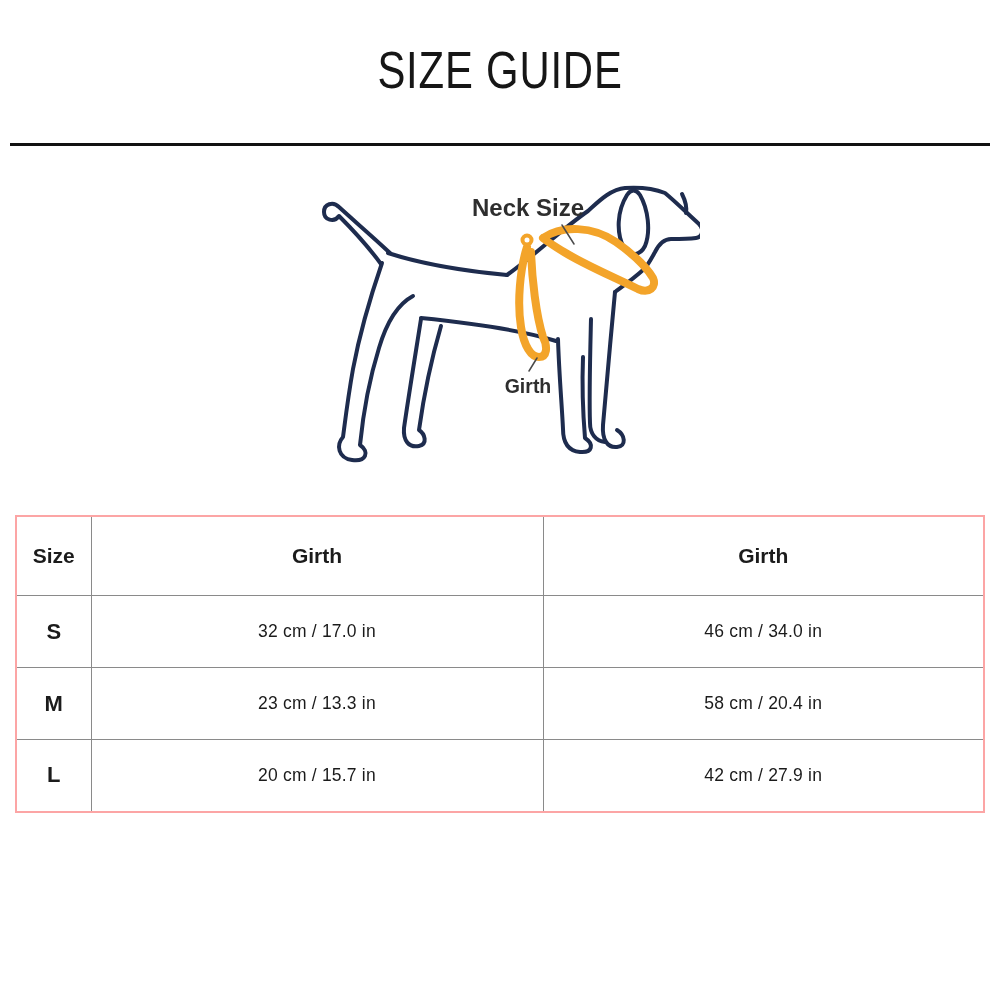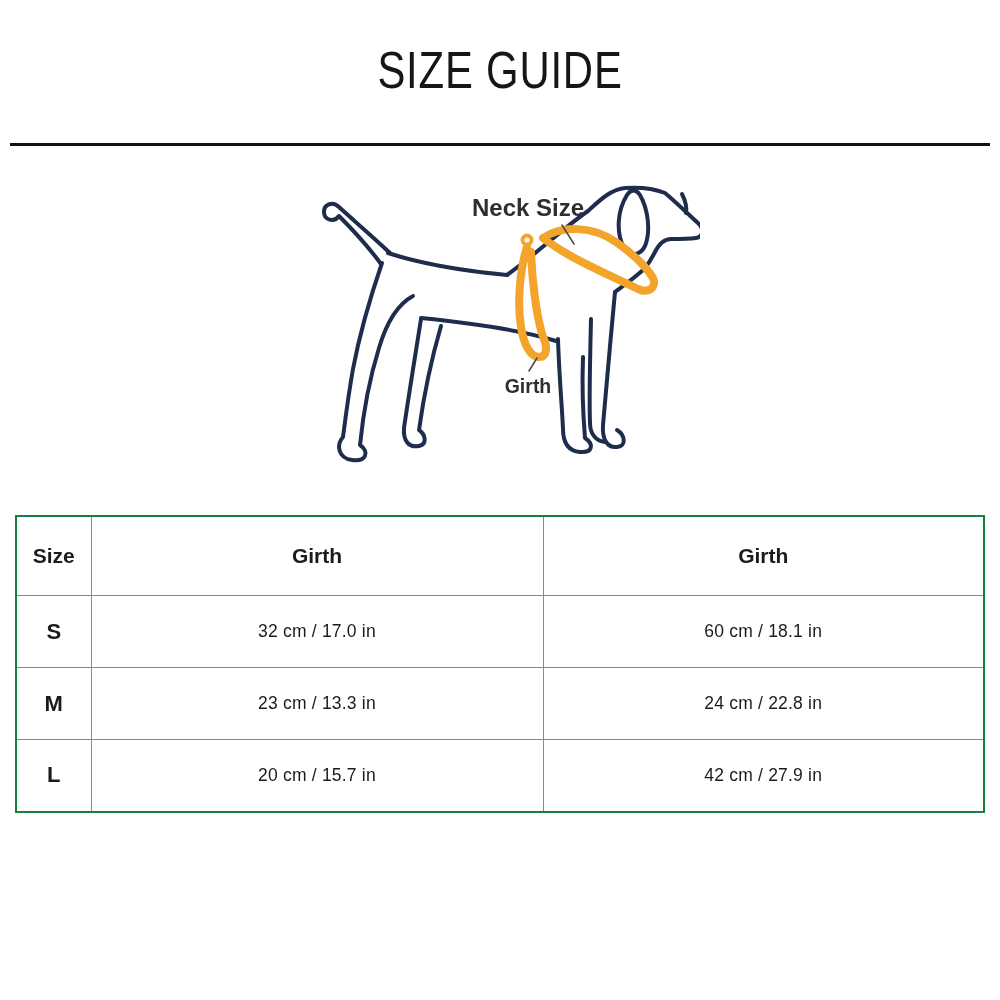--- a/index.html
+++ b/index.html
@@ -27,21 +27,21 @@
   .illustration svg{display:block;margin:0 auto;width:400px;height:320px;}
   .diagram-label{font-family:"Liberation Sans",sans-serif;fill:#2e2e2e;font-weight:700;}
   .label-neck{font-size:24px;}
   .label-girth{font-size:19.5px;}
 
   .table-wrap{margin:17px 15px 0 15px;}
   table.size-table{
     width:100%;
     border-collapse:collapse;
     table-layout:fixed;
-    border:2px solid #15803d;
+    border:2px solid #fca5a5;
     margin-top:28px;
   }
   table.size-table th, table.size-table td{
     border:1px solid #8a8a8a;
     text-align:center;
     vertical-align:middle;
     color:#1b1b1b;
     background:#fff;
     padding:0;
   }
@@ -102,26 +102,26 @@
         <tr>
           <th>Size</th>
           <th>Girth</th>
           <th>Girth</th>
         </tr>
       </thead>
       <tbody>
         <tr>
           <td class="size-cell">S</td>
           <td class="value-cell">32 cm / 17.0 in</td>
-          <td class="value-cell">60 cm / 18.1 in</td>
+          <td class="value-cell">46 cm / 34.0 in</td>
         </tr>
         <tr>
           <td class="size-cell">M</td>
           <td class="value-cell">23 cm / 13.3 in</td>
-          <td class="value-cell">24 cm / 22.8 in</td>
+          <td class="value-cell">58 cm / 20.4 in</td>
         </tr>
         <tr>
           <td class="size-cell">L</td>
           <td class="value-cell">20 cm / 15.7 in</td>
           <td class="value-cell">42 cm / 27.9 in</td>
         </tr>
       </tbody>
     </table>
   </div>
 

